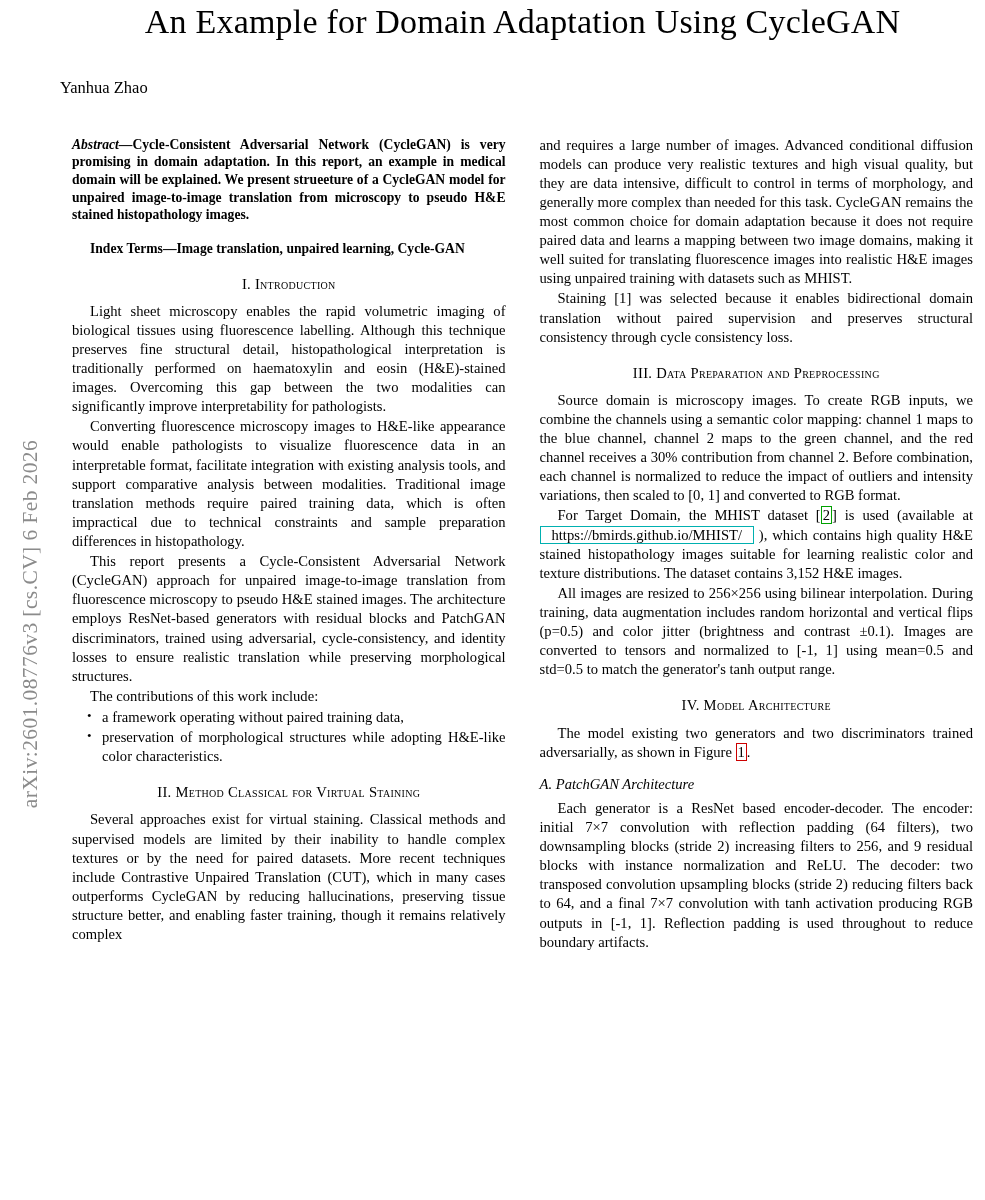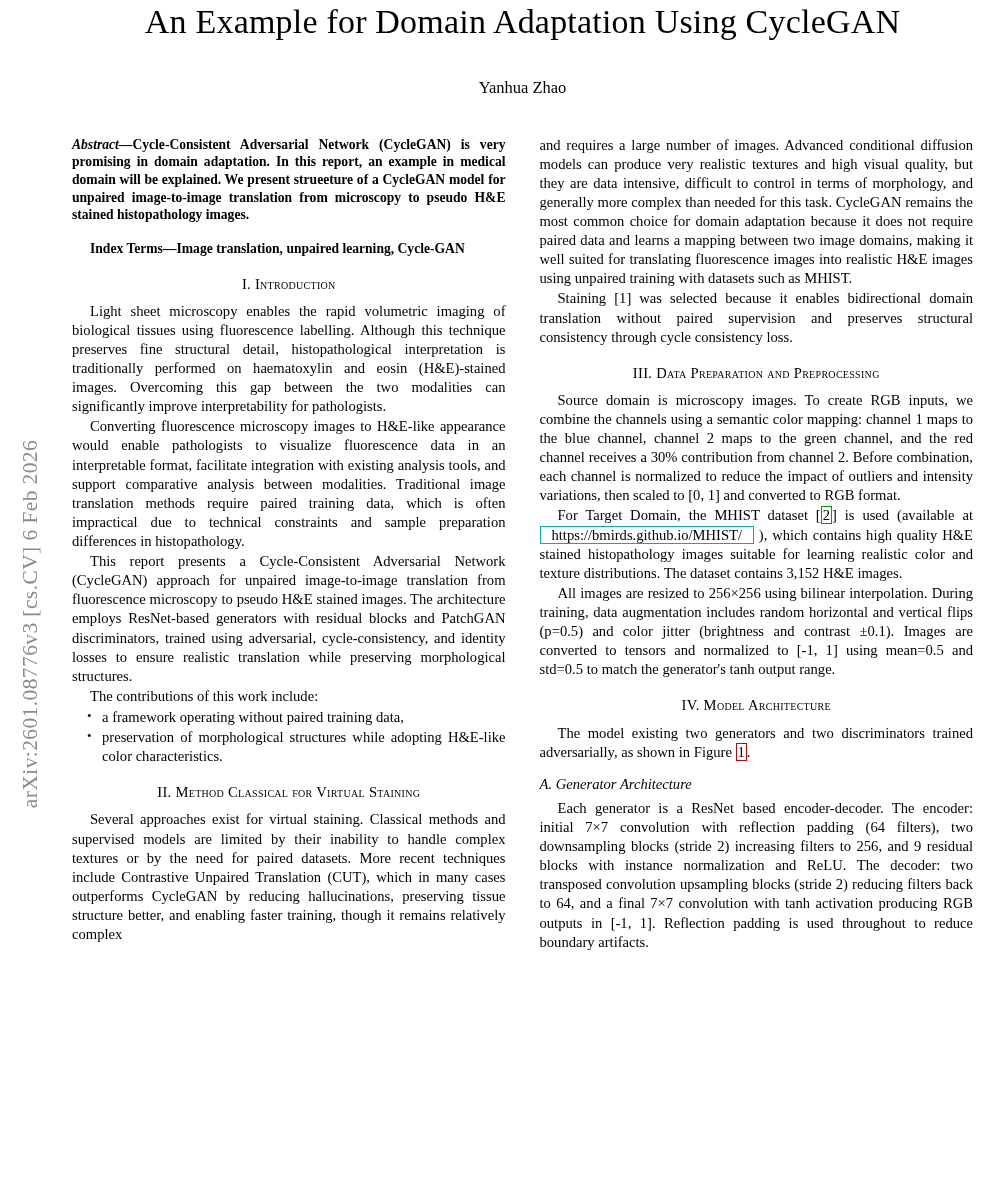--- a/index.html
+++ b/index.html
@@ -51,21 +51,20 @@
     padding: 0 55px;
     padding-top: 0px;
     text-align: center;
     font-size: 34px;
     font-weight: normal;
     line-height: 1.28;
     letter-spacing: 0.2px;
   }
   .author {
     margin-top: 34px;
-    text-align: center;
     font-size: 16.5px;
   }
 
   .columns {
     margin-top: 38px;
     padding: 0 12px 0 12px;
     display: flex;
     gap: 34px;
   }
   .col {
@@ -228,19 +227,19 @@
 
       <h2 class="section">
         <span>IV.</span>
         <span>Model Architecture</span>
       </h2>
 
       <p class="indent">
         <span>The model existing two generators and two discriminators trained adversarially, as shown in Figure </span><span class="cite-box">1</span><span>.</span>
       </p>
 
-      <h3 class="subsection">A.  Generator Architecture</h3>
+      <h3 class="subsection">A.  PatchGAN Architecture</h3>
 
       <p class="indent">Each generator is a ResNet based encoder-decoder. The encoder: initial 7×7 convolution with reflection padding (64 filters), two downsampling blocks (stride 2) increasing filters to 256, and 9 residual blocks with instance normalization and ReLU. The decoder: two transposed convolution upsampling blocks (stride 2) reducing filters back to 64, and a final 7×7 convolution with tanh activation producing RGB outputs in [-1, 1]. Reflection padding is used throughout to reduce boundary artifacts.</p>
     </div>
 
   </div>
 </div>
 
 </body></html>

